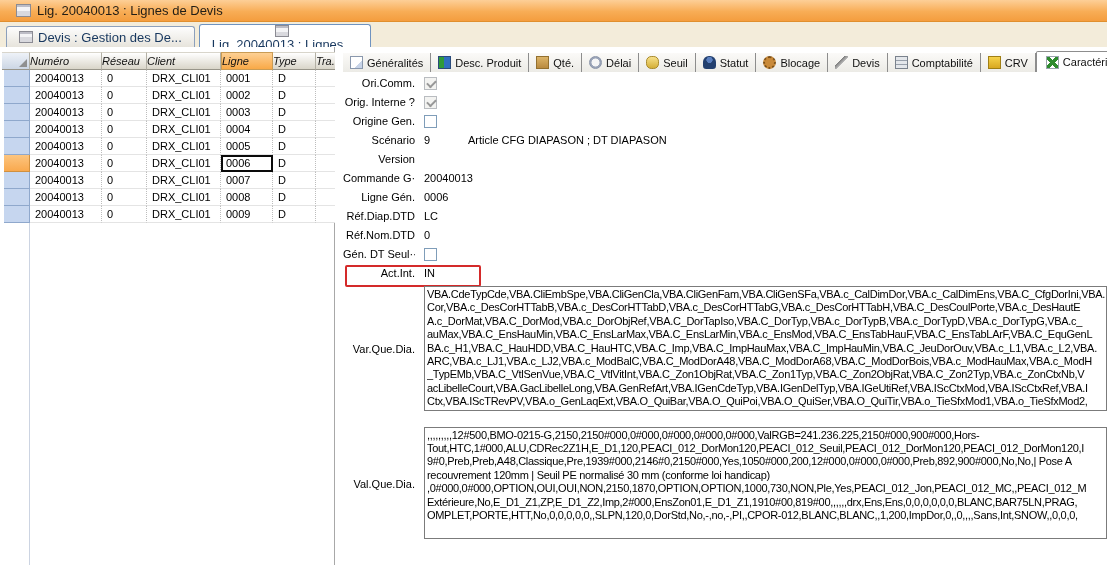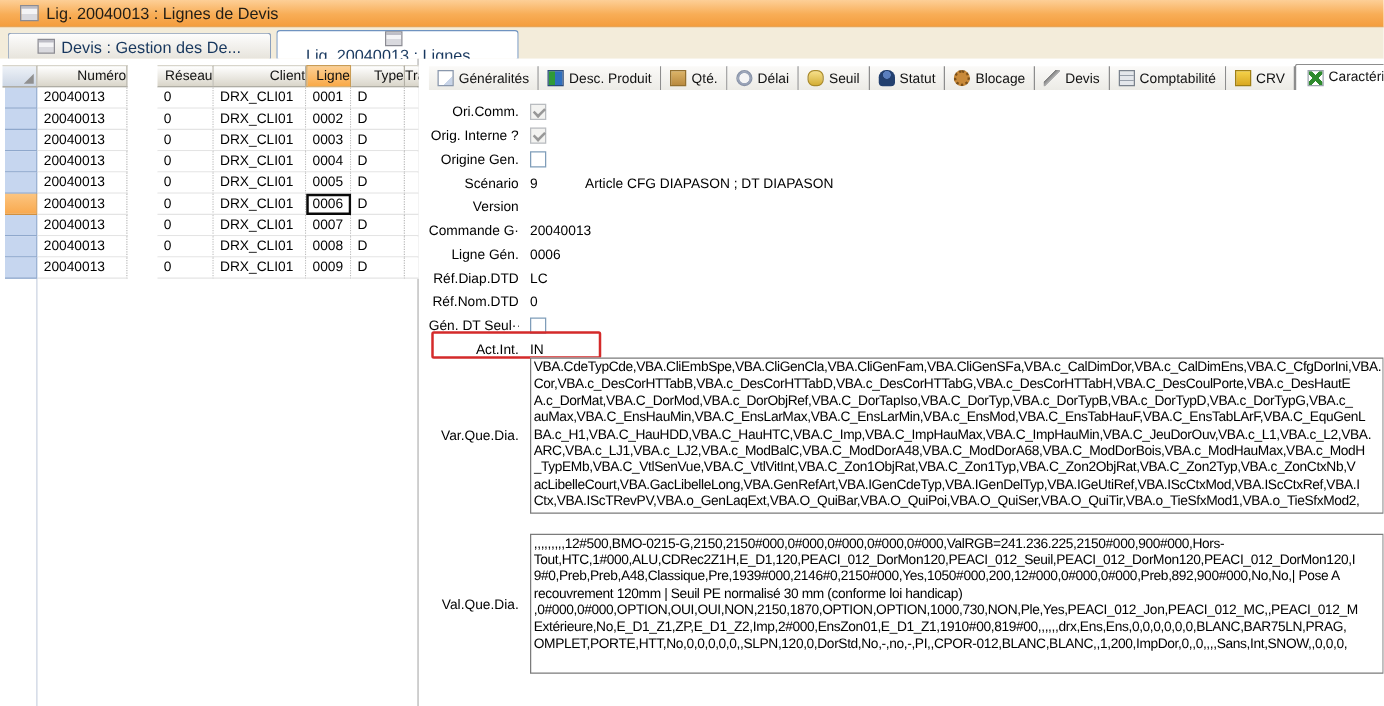--- a/index.html
+++ b/index.html
@@ -11,49 +11,49 @@
               background:linear-gradient(180deg,#fdd09a 0%,#f9b express 0%,#f8ae58 50%,#f39d3c 100%);
               background:linear-gradient(180deg,#fdcf97 0%,#f8ad56 55%,#f49d3e 100%);
               border-bottom:1px solid #e08f2e; }
   .titlebar .ttext { font-size:13px; color:#211d16; margin-left:6px; }
   .winicon { width:15px; height:13px; flex:none; background:linear-gradient(#f4f4f6 55%,#d9d9de 55%);
              border:1px solid #8b8b93; box-shadow:inset 0 2px 0 #bdbdc6; }
   .winicon.sm { width:14px; height:12px; }
 
   
   .doctabs { height:25px; background:#f3ecda; display:flex; align-items:flex-end; padding-left:6px; }
-  .doctab { height:21px; display:flex; align-items:center; padding:0 23px;
+  .doctab { height:21px; display:flex; align-items:center; padding:0 12px;
             border:1px solid #8ca0bc; border-bottom:none; border-radius:3px 3px 0 0;
             background:linear-gradient(#fdfdfd,#e7e4dc); margin-right:4px;
             font-size:13px; color:#17375e; cursor:default; }
   .doctab.active { background:#fff; height:23px; border-color:#6f93c0;flex-direction:column; }
   .doctab .winicon { margin-right:5px; }
 
   
   .main { display:flex; height:518px; }
   .leftpanel { width:335px; flex:none; border-right:1px solid #a8a8a8; position:relative;
                padding:5px 0 0 2px; background:#fff; }
   .leftpanel .longline { position:absolute; left:29px; top:176px; bottom:0; width:1px;
                          background:#ccd4e2; }
   .rightpanel { flex:1; position:relative; padding:4px 0 0 8px; background:#fff; overflow:hidden; }
 
   
   .grid { width:333px; }
   .grow { display:flex; }
   .hc { height:18px; background:linear-gradient(#ffffff,#d9d5c9); border-right:1px solid #b3b0a5;
         border-bottom:1px solid #98958a; border-top:1px solid #d8d5cb;
-        font-size:11px; text-align:right; padding-top:2px; color:#111; overflow:hidden; white-space:nowrap; }
+        font-size:11px; text-align:left; padding-top:2px; color:#111; overflow:hidden; white-space:nowrap;font-style:italic; }
   .hc.hl { background:linear-gradient(#fdd094,#f9a947); border:1px solid #c99c55; }
   .cell { height:17px; font-size:11px; padding:2px 0 0 5px; border-right:1px dotted #bdbdbd;
           border-bottom:1px solid #e4e4e4; overflow:hidden; white-space:nowrap; color:#000; background:#fff; }
   .c-sel { width:28px; flex:none; }
   .c-num { width:72px; flex:none; }
-  .c-res { width:45px; flex:none;margin-left:24px; }
+  .c-res { width:45px; flex:none; }
   .c-cli { width:74px; flex:none; }
-  .c-lig { width:36px; flex:none; }
+  .c-lig { width:52px; flex:none; }
   .c-typ { width:43px; flex:none; }
   .c-tra { flex:1; min-width:0; border-right:none; }
   .hc.c-sel { position:relative; background:linear-gradient(#eef2f8,#ccd6e4); }
   .tri { position:absolute; right:2px; bottom:2px; width:0; height:0;
          border-left:8px solid transparent; border-bottom:8px solid #909090; }
   .selcell { background:#c6d6ef; border-right:1px solid #8fa8cc; border-bottom:1px solid #8fa8cc;
              margin-left:2px; width:26px; }
   .selcell.cursel { background:linear-gradient(#fcc580,#f9a94e); border-color:#d09040; }
   .cur { outline:2px solid #0a0a0a; outline-offset:-2px; }
 
@@ -75,21 +75,21 @@
   .i-gear  { background:#c98a3a; border:2px dotted #7d5118; border-radius:50%; }
   .i-pencil{ background:linear-gradient(135deg,transparent 35%,#7a7a7a 36%,#b9b9b9 55%,transparent 56%); }
   .i-calc  { background:repeating-linear-gradient(#e4e7eb 0 3px,#98a0ab 3px 4px); border:1px solid #7a828d; }
   .i-crv   { background:linear-gradient(#f5d24a,#d9a820); border:1px solid #a07f14; }
   .i-xls   { background:linear-gradient(45deg,transparent 40%,#2e8b2e 40%,#2e8b2e 60%,transparent 60%),
                         linear-gradient(-45deg,transparent 40%,#2e8b2e 40%,#2e8b2e 60%,transparent 60%),#fff;
              border:1px solid #9aa4ad; }
 
   
   .form { margin-top:5px; }
-  .frow { display:flex; align-items:flex-end; height:19px; position:relative; }
+  .frow { display:flex; align-items:flex-start; height:19px; position:relative; }
   .frow.top { align-items:center; height:auto; margin-bottom:16px; }
   .flabel { width:72px; flex:none; text-align:right; font-size:11px; color:#000;
             overflow:hidden; white-space:nowrap; }
   .frow.top .flabel { padding-top:2px; }
   .fval { margin-left:9px; font-size:11px; color:#000; display:flex; align-items:center; }
   .fv { min-width:44px; }
   .cb { width:13px; height:13px; border:1px solid #7f9db9; background:#fff; position:relative; display:inline-block; }
   .cb.dis { border-color:#b9bcc0; background:#f3f3f1; }
   .cb.on::after { content:""; position:absolute; left:2px; top:2px; width:7px; height:4px;
                   border-left:2px solid #989898; border-bottom:2px solid #989898; transform:rotate(-45deg); }

